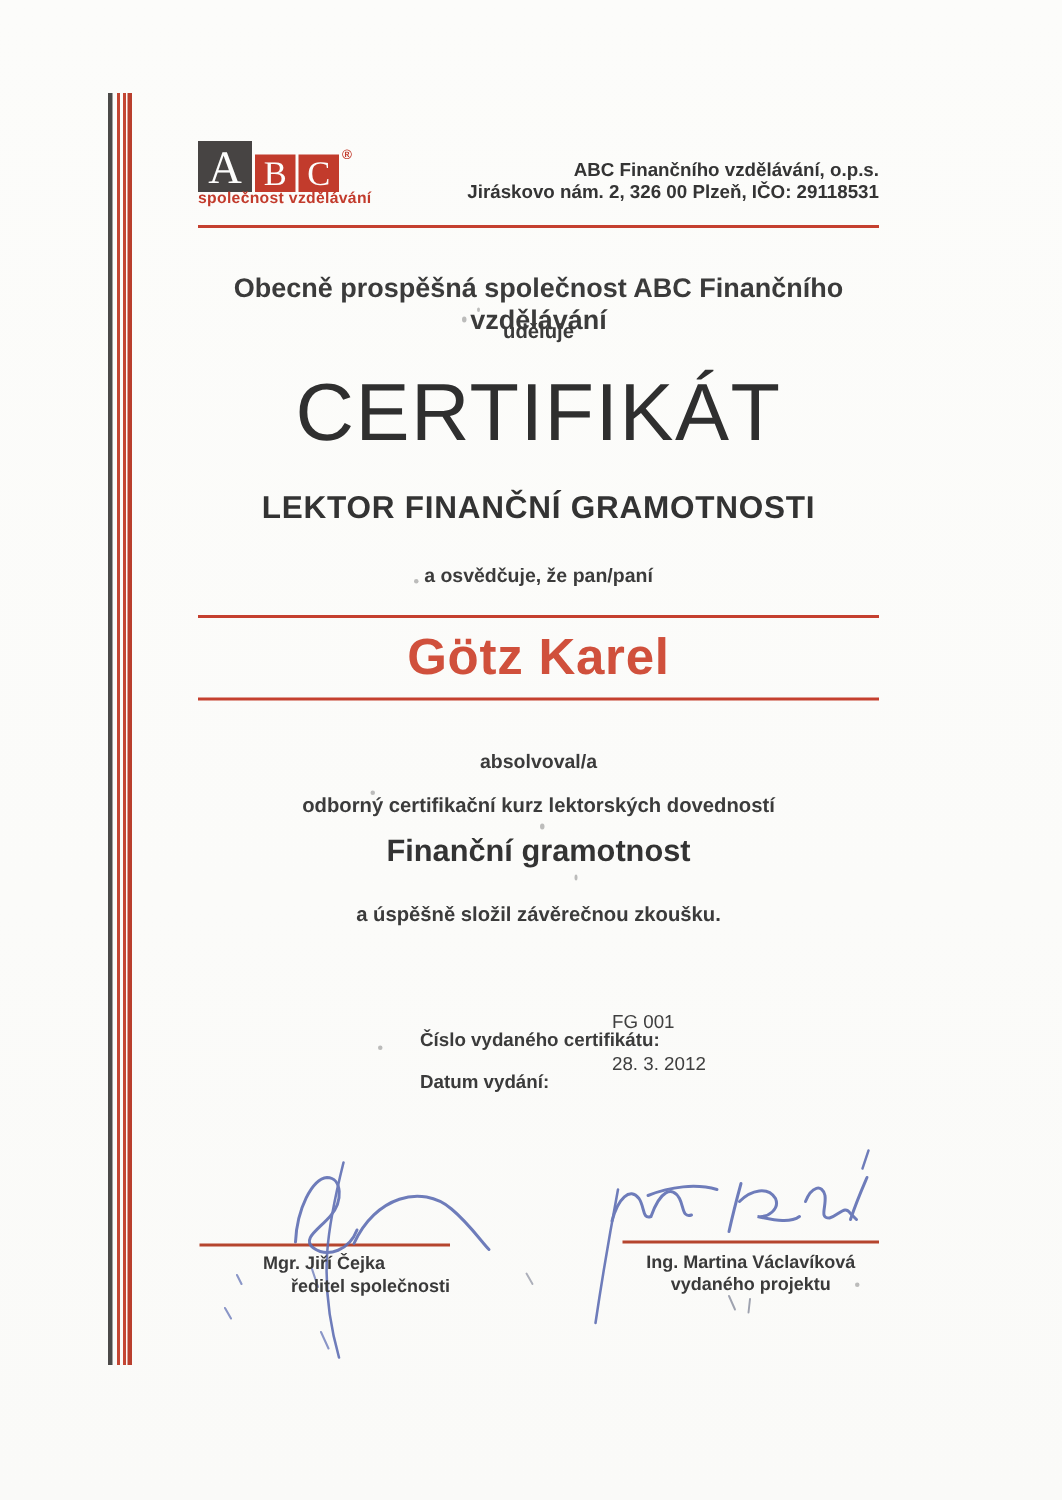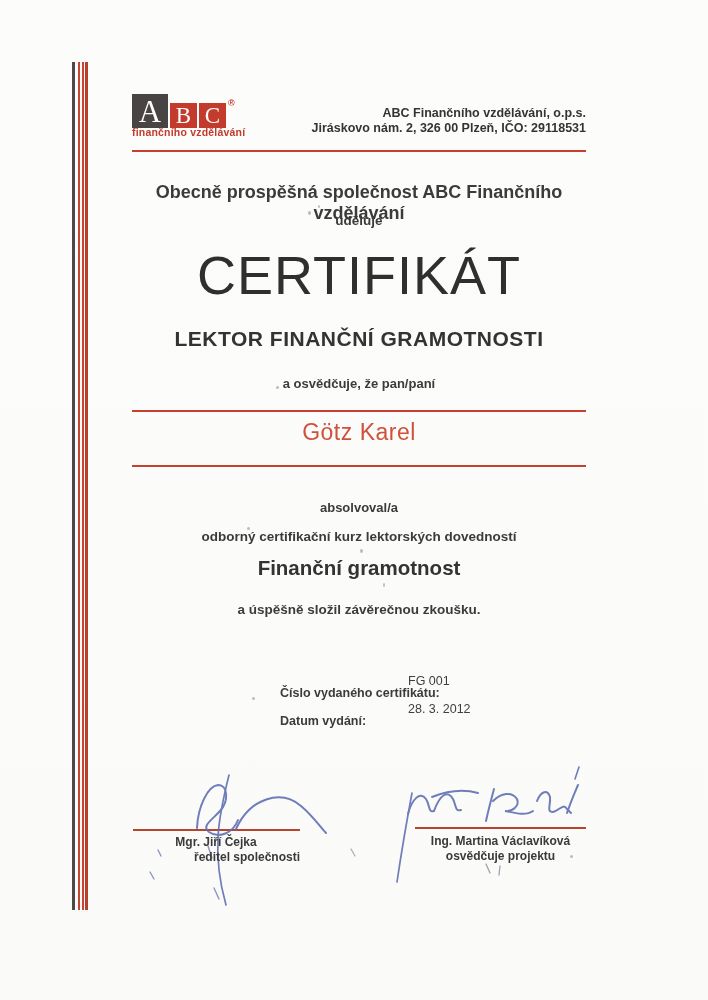--- a/index.html
+++ b/index.html
@@ -33,21 +33,21 @@
   .hr-name1{left:132px;width:454px;top:410px;}
   .hr-name2{left:132px;width:454px;top:465px;}
   .hr-sig-l{left:133px;width:167px;top:829px;background:#b5452e;}
   .hr-sig-r{left:415px;width:171px;top:827px;background:#b5452e;}
   
   .t-issuer{top:182px;font-size:18px;font-weight:700;}
   .t-grants{top:213px;font-size:13.5px;font-weight:600;}
   .t-title{top:244px;font-size:54px;font-weight:300;letter-spacing:1px;color:#2f2f2f;line-height:62px;}
   .t-subtitle{top:327px;font-size:21px;font-weight:700;letter-spacing:.5px;color:#333;}
   .t-certifies{top:376px;font-size:13px;font-weight:600;}
-  .t-recipient{top:419px;font-size:23px;font-weight:400;color:#d0503c;letter-spacing:.5px;}
+  .t-recipient{top:419px;font-size:34px;font-weight:700;color:#d0503c;letter-spacing:.5px;}
   .t-completed{top:500px;font-size:13px;font-weight:600;}
   .t-coursedesc{top:529px;font-size:13.5px;font-weight:600;}
   .t-coursename{top:556px;font-size:20.5px;font-weight:700;color:#333;text-align:center;}
   .t-exam{top:602px;font-size:13.5px;font-weight:600;}
   
   .meta-label{left:280px;font-size:12.5px;font-weight:600;margin-top:12px;}
   .meta-value{left:408px;font-size:12.5px;font-weight:400;color:#3f3f3f;}
   .row1{top:674px;} .row2{top:702px;}
   
   .sig-name{font-size:12px;font-weight:600;text-align:center;line-height:14px;color:#3a3a3a;}
@@ -72,21 +72,21 @@
   <div class="logo-sq sq-a">
     <span>A</span>
   </div>
   <div class="logo-sq sq-b">
     <span>B</span>
   </div>
   <div class="logo-sq sq-c">
     <span>C</span>
   </div>
   <div class="abs reg">®</div>
-  <div class="abs logo-tag">finančního vzdělávání</div>
+  <div class="abs logo-tag">společnost vzdělávání</div>
 
   <div class="abs addr">
     <div>ABC Finančního vzdělávání, o.p.s.</div>
     <div>Jiráskovo nám. 2, 326 00 Plzeň, IČO: 29118531</div>
   </div>
   <div class="redline hr-header"></div>
 
   <div class="ctext t-issuer">Obecně prospěšná společnost ABC Finančního vzdělávání</div>
   <div class="ctext t-grants">uděluje</div>
   <div class="ctext t-title">CERTIFIKÁT</div>
@@ -132,21 +132,21 @@
       <path d="M575 779 L 579 767" stroke-width="1.6"></path>
 
       <path d="M486 864 L 490 873 M500 866 L 499 875" stroke-width="1.3" opacity="0.7" stroke="#6a6f85"></path>
       <path d="M351 849 L 355 856" stroke-width="1.3" opacity="0.6" stroke="#6a6f85"></path>
     </g>
   </svg>
 
   <div class="abs sig-name sig-l">Mgr. Jiří Čejka</div>
   <div class="abs sig-name sig-role-l">ředitel společnosti</div>
   <div class="abs sig-name sig-r">Ing. Martina Václavíková</div>
-  <div class="abs sig-name sig-role-r">osvědčuje projektu</div>
+  <div class="abs sig-name sig-role-r">vydaného projektu</div>
 
   <div class="speck" style="left:308px;top:211px;width:3px;height:4px;"></div>
   <div class="speck" style="left:318px;top:205px;width:2px;height:3px;"></div>
   <div class="speck" style="left:276px;top:386px;width:3px;height:3px;"></div>
   <div class="speck" style="left:360px;top:549px;width:3px;height:4px;"></div>
   <div class="speck" style="left:383px;top:583px;width:2px;height:4px;"></div>
   <div class="speck" style="left:252px;top:697px;width:3px;height:3px;"></div>
   <div class="speck" style="left:247px;top:527px;width:3px;height:3px;"></div>
   <div class="speck" style="left:570px;top:855px;width:3px;height:3px;"></div>
 </div>

